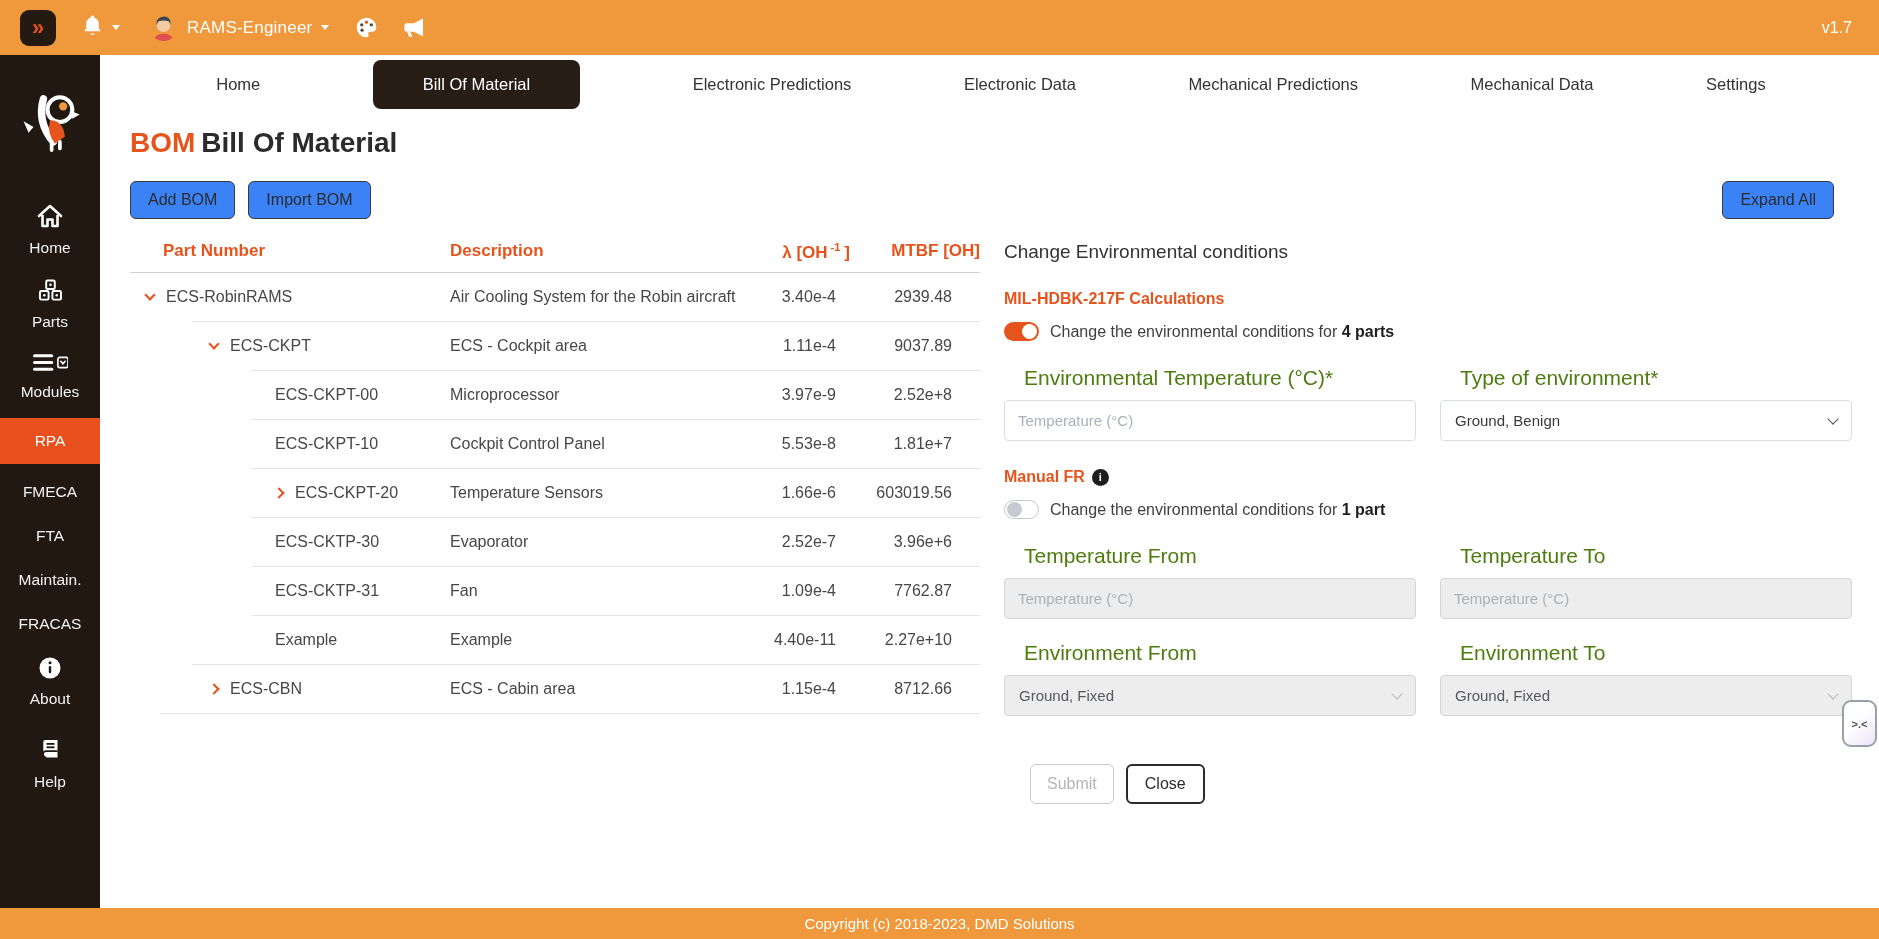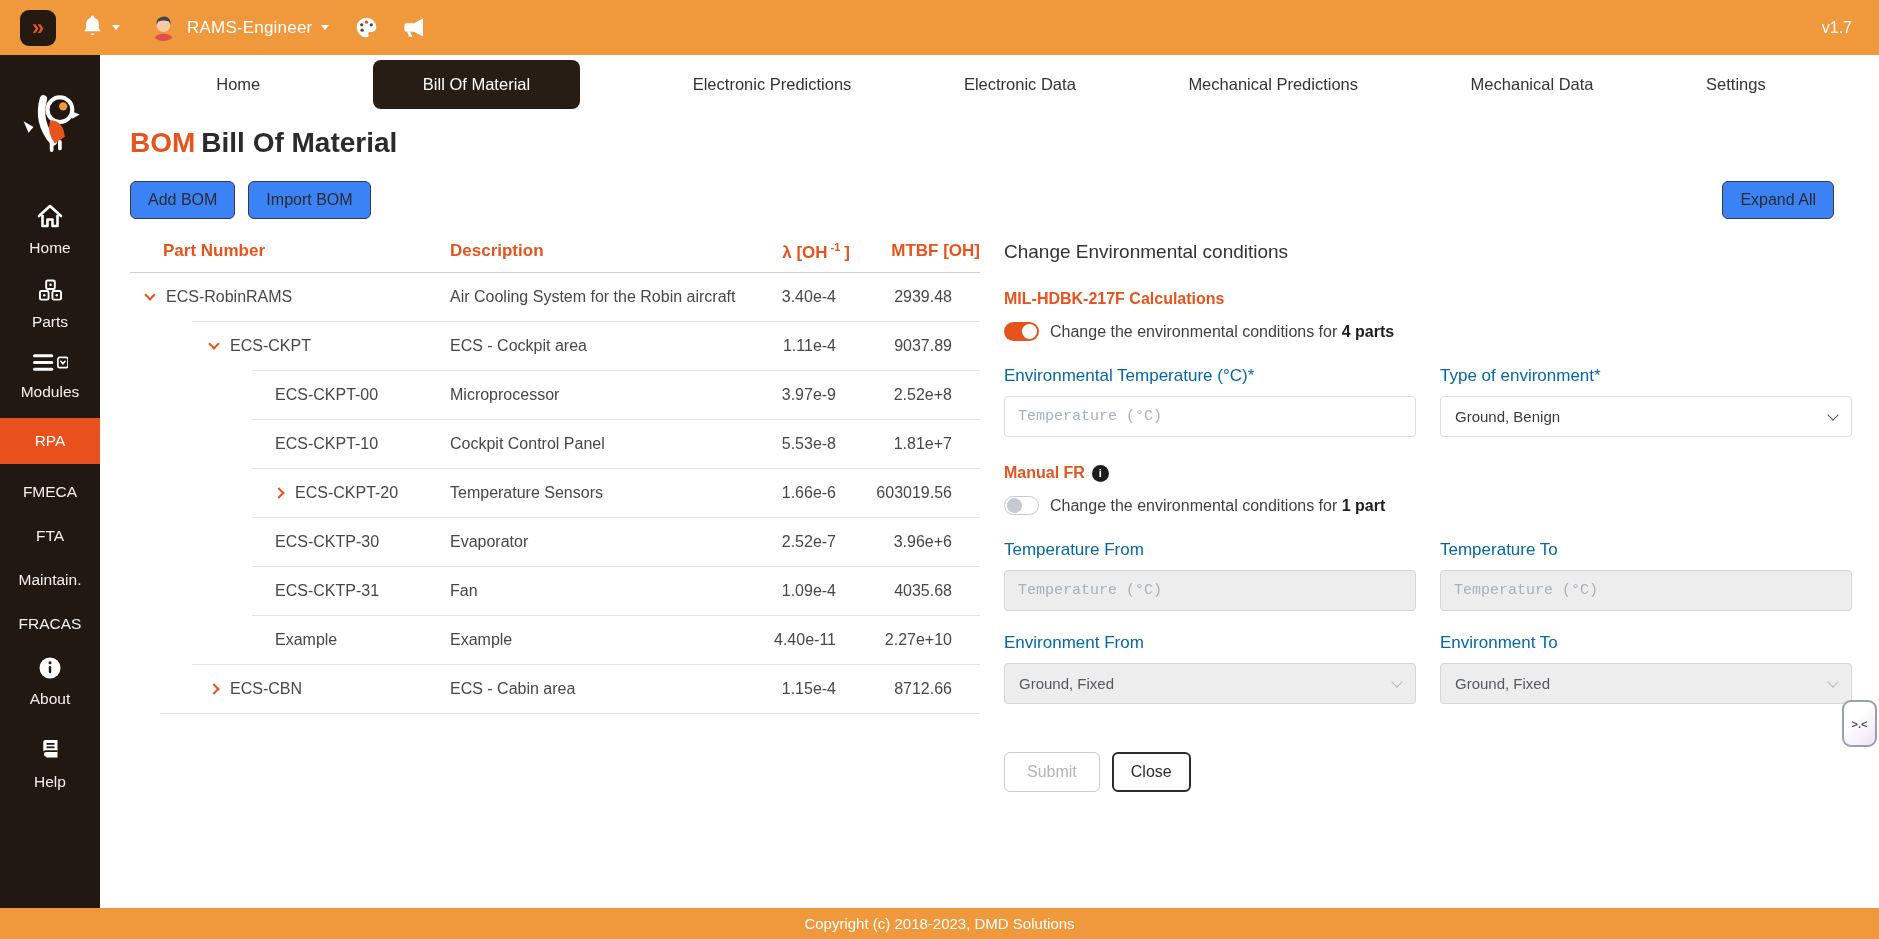--- a/index.html
+++ b/index.html
@@ -76,30 +76,30 @@
   .info-dot { display:inline-flex; width:17px; height:17px; border-radius:50%; background:#1D1D1D; color:#fff; font-size:11px; font-weight:700; align-items:center; justify-content:center; margin-left:7px; }
   .toggle-row { margin-top:14px; display:flex; align-items:center; gap:11px; font-size:16px; color:#3F3F3F; }
   .toggle-row b { color:#1E1E1E; }
   .tog { width:35px; height:19px; border-radius:10px; position:relative; flex:none; cursor:pointer; }
   .tog .knob { position:absolute; top:2px; width:15px; height:15px; border-radius:50%; }
   .tog.on { background:#E6541D; }
   .tog.on .knob { right:2px; background:#fff; }
   .tog.off { background:#fff; border:1px solid #C5CAD0; }
   .tog.off .knob { left:2px; top:1px; background:#C5CAD0; }
   .fgrid { margin-top:25px; display:grid; grid-template-columns:1fr 1fr; column-gap:24px; row-gap:22px; }
-  .field label { display:block; font-size:17px; color:#0369a1; margin-bottom:10px; }
-  .tinput { width:100%; height:41px; border:1px solid #D9DEE3; border-radius:4px; padding:12px 13px; font-size:15px; color:#333; background:#fff; font-family:Liberation Mono, monospace; }
+  .field label { display:block; font-size:21px; color:#4d7c0f; margin-bottom:10px;margin-left:20px; }
+  .tinput { width:100%; height:41px; border:1px solid #D9DEE3; border-radius:4px; padding:12px 13px; font-size:15px; color:#333; background:#fff; font-family:Liberation Sans, sans-serif; }
   .tinput::placeholder { color:#A9B1B9; }
   .tinput:disabled { background:#EDEDED; border-color:#D6D6D6; }
   .fselect { height:41px; border:1px solid #D9DEE3; border-radius:4px; display:flex; align-items:center; justify-content:space-between; padding:0 14px; font-size:15px; color:#3A3A3A; background:#fff; cursor:pointer; }
   .fselect.disabled { background:#EDEDED; border-color:#D6D6D6; color:#55595E; cursor:default;text-align:center; }
   .schev { width:8px; height:8px; border-right:1.6px solid #555; border-bottom:1.6px solid #555; transform:rotate(45deg); margin-top:-4px; }
   .fselect.disabled .schev { border-color:#B4BAC0; }
   .btn-row { margin-top:48px; display:flex; gap:12px; }
-  .btn-submit { padding:10px 22px; border:1px solid #CBCBCB; border-radius:6px; color:#B5B5B5; background:#fff; font-size:16px; }
+  .btn-submit { padding:10px 16px; border:1px solid #CBCBCB; border-radius:6px; color:#B5B5B5; background:#fff; font-size:16px;margin-left:26px; }
   .btn-close { padding:9px 17px; border:2px solid #2B2B2B; border-radius:6px; color:#2B2B2B; background:#fff; font-size:16px; cursor:pointer; }
 
   
   .ext-widget { position:fixed; right:2px; top:700px; width:35px; height:47px; border:2.5px solid #9AA0AA; border-radius:9px; background:linear-gradient(135deg,#FFFFFF 40%,#EDE3F7); display:flex; align-items:center; justify-content:center; color:#4A4F58; font-size:11px; font-weight:700; z-index:40; cursor:pointer; }
 </style>
 </head>
 <body>
 
 <header class="topbar">
   <div class="collapse-btn">
@@ -315,21 +315,21 @@
         <div class="td-desc">Evaporator</div>
         <div class="td-lam">2.52e-7</div>
         <div class="td-mtbf">3.96e+6</div>
       </div>
       <div class="trow" style="--sep:122px">
         <div class="td-part lvl2">
             <span>ECS-CKTP-31</span>
           </div>
         <div class="td-desc">Fan</div>
         <div class="td-lam">1.09e-4</div>
-        <div class="td-mtbf">4035.68</div>
+        <div class="td-mtbf">7762.87</div>
       </div>
       <div class="trow" style="--sep:62px">
         <div class="td-part lvl2">
             <span>Example</span>
           </div>
         <div class="td-desc">Example</div>
         <div class="td-lam">4.40e-11</div>
         <div class="td-mtbf">2.27e+10</div>
       </div>
       <div class="trow" style="--sep:30px">

